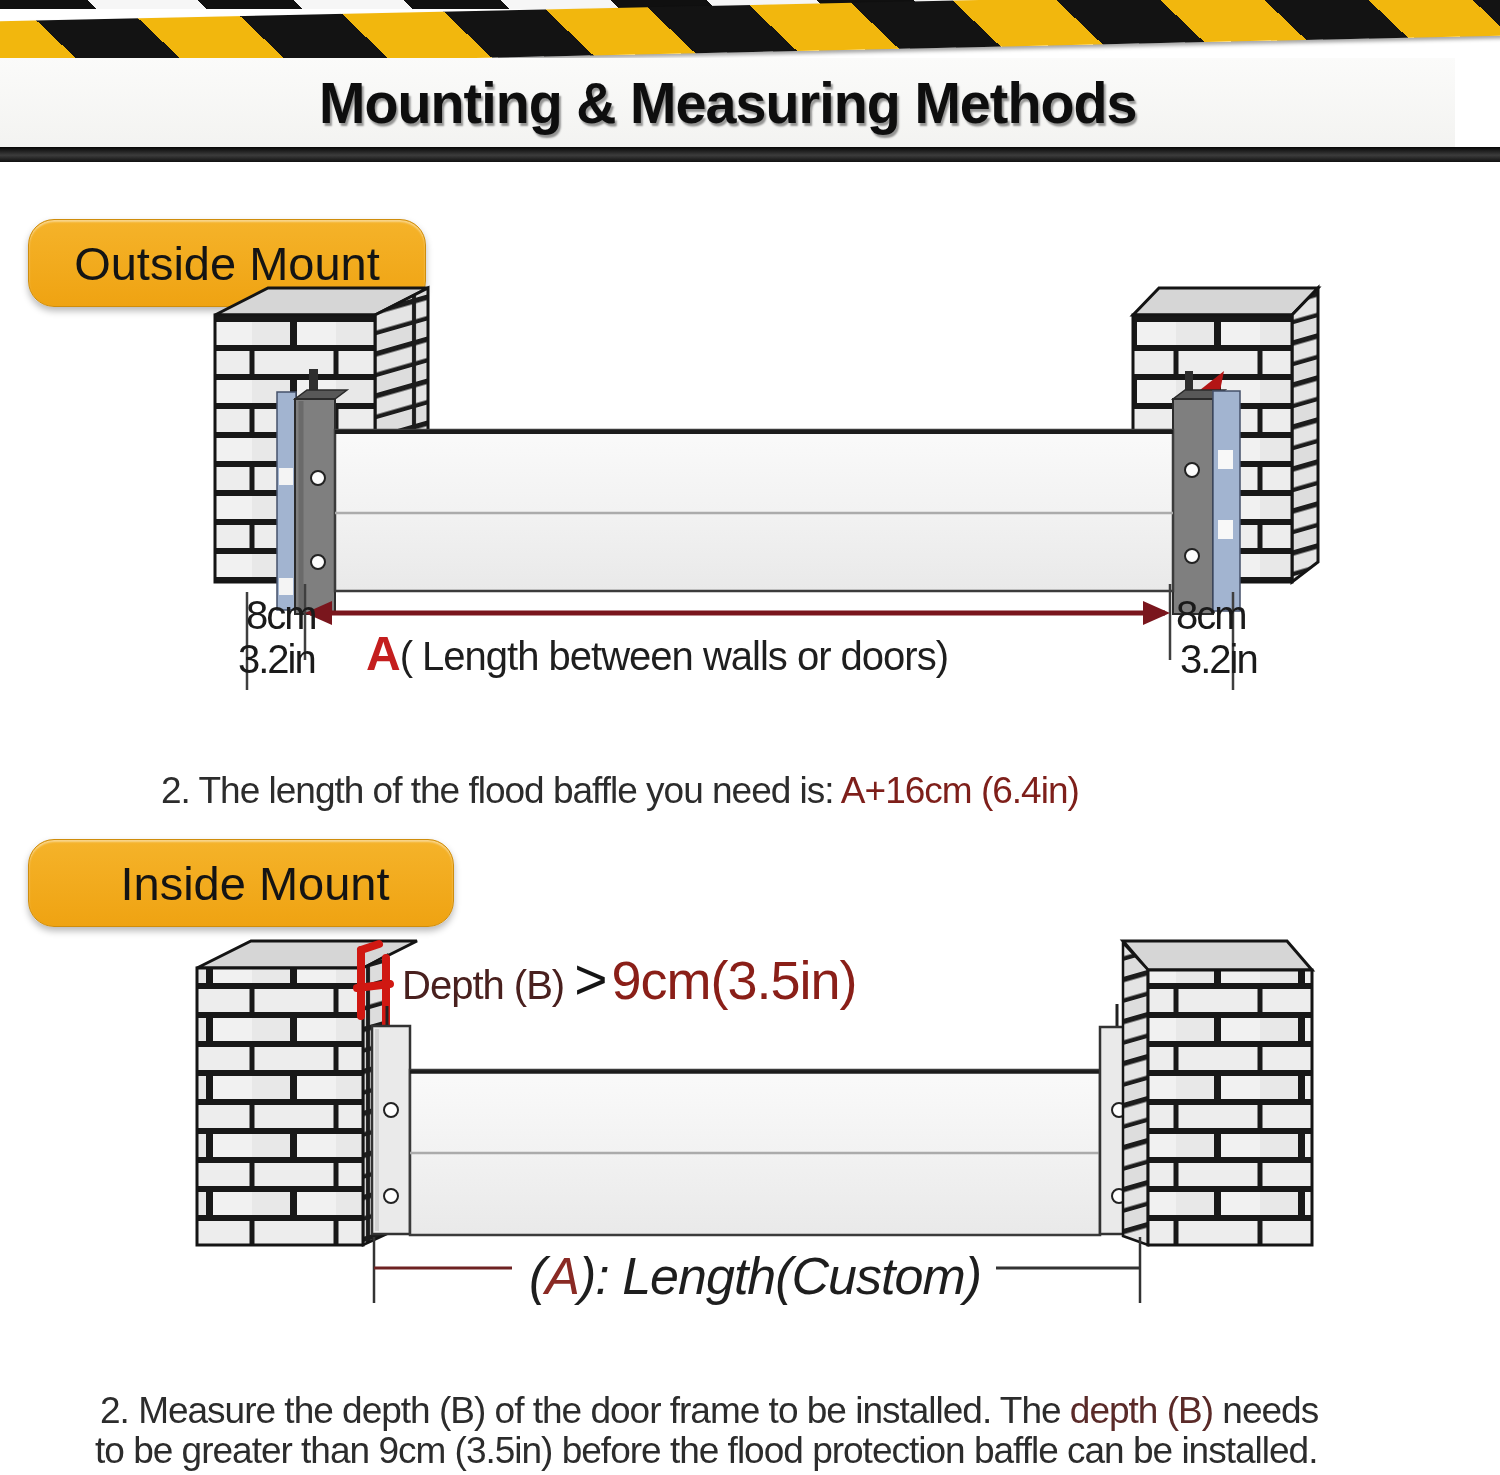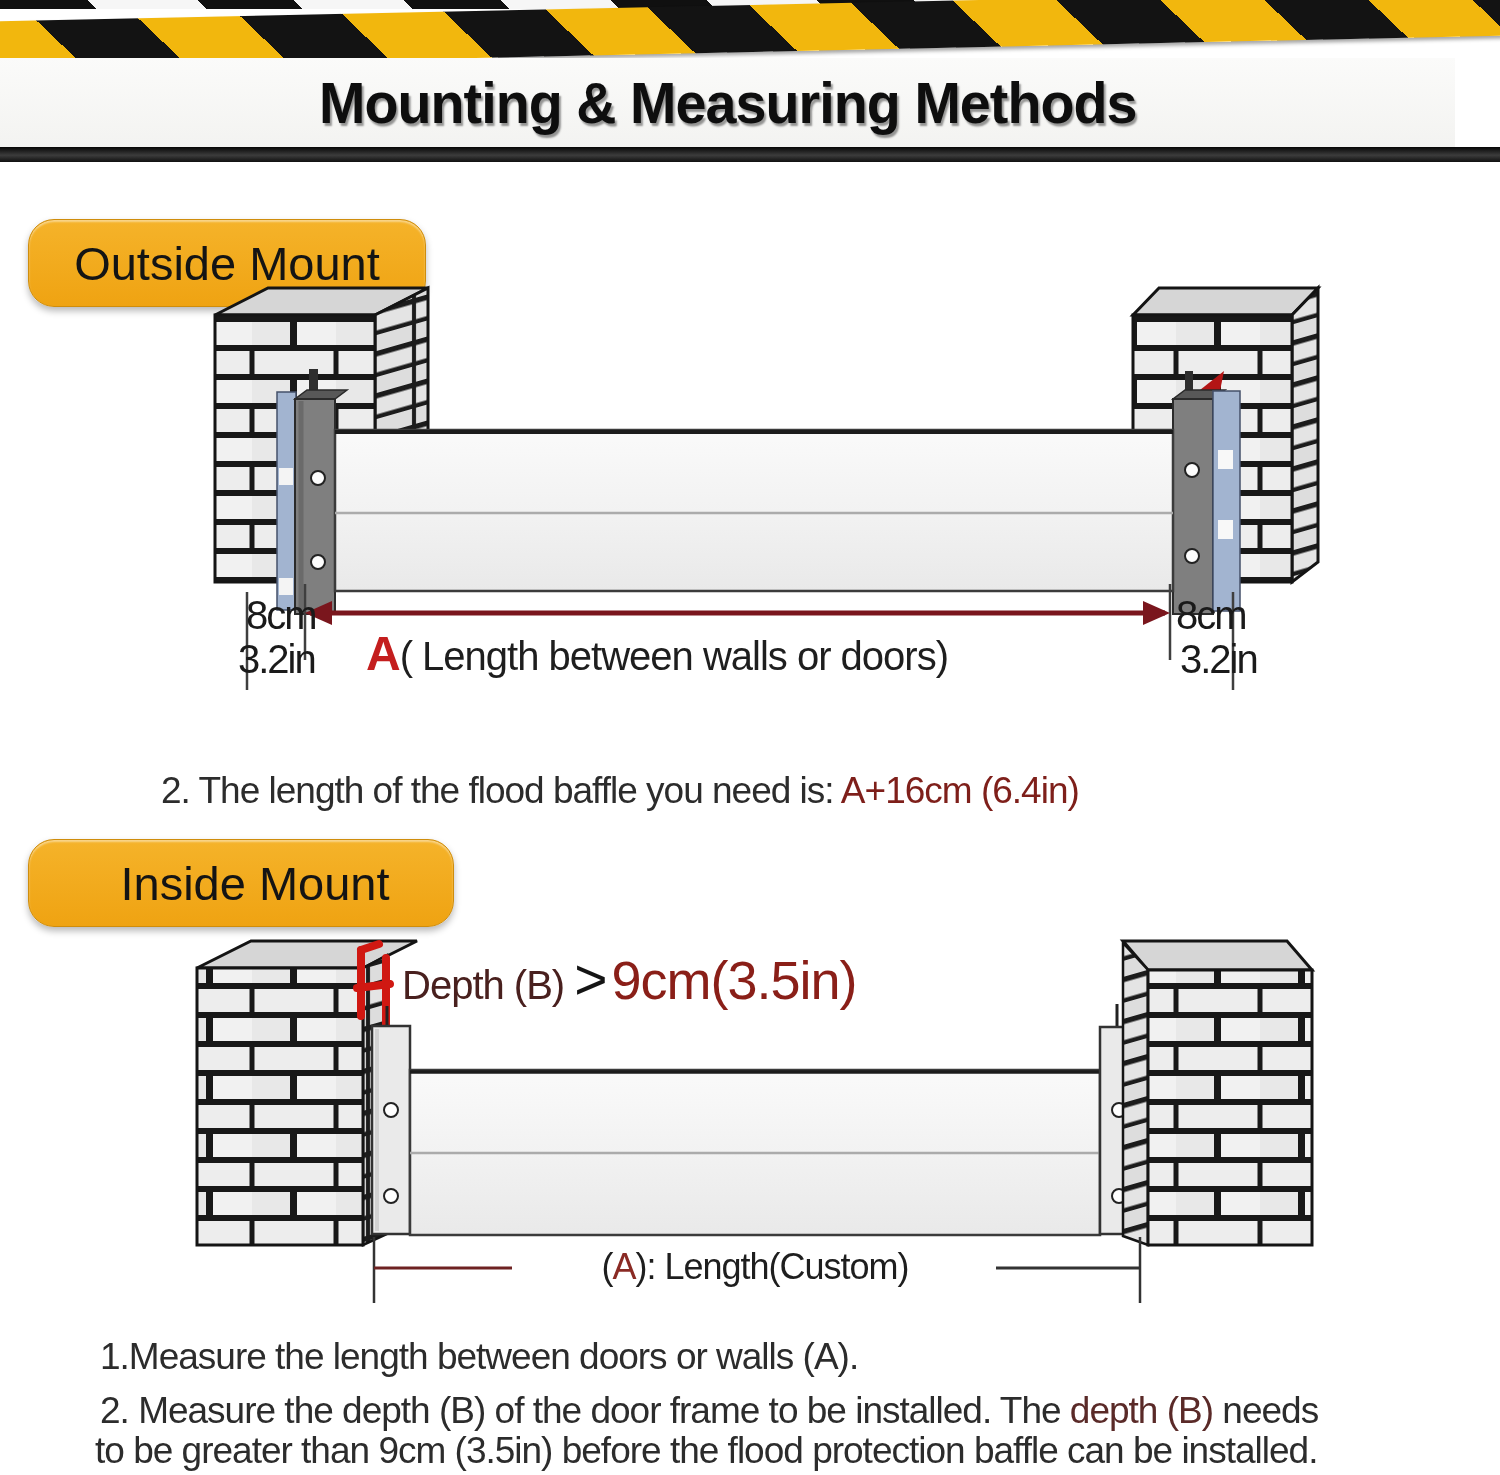--- a/index.html
+++ b/index.html
@@ -37,21 +37,21 @@
   .dim-a{display:flex;align-items:baseline;}
   .dim-a .a-red{font-size:48px;font-weight:bold;color:#c41e1e;letter-spacing:-1px;}
   .dim-a .a-rest{font-size:40px;letter-spacing:-1px;color:#1e1e1e;}
   .instr{font-size:37px;letter-spacing:-1px;color:#2c2c2c;}
   .maroon{color:#5a2a28;}
   .formula-red{color:#7e1f1a;}
   .depth-anno{display:flex;align-items:baseline;}
   .depth-label{font-size:40px;letter-spacing:-1px;color:#49201e;}
   .depth-gt{font-size:57px;color:#141414;margin:0 4px 0 10px;font-weight:400;}
   .depth-value{font-size:54px;letter-spacing:-1px;color:#8a1f18;text-align:center;}
-  .inside-dim{width:470px;text-align:center;font-size:36px;letter-spacing:-1px;color:#1e1e1e;}
+  .inside-dim{width:470px;text-align:center;font-size:52px;letter-spacing:-1px;color:#1e1e1e;font-style:italic;}
   .inside-dim .a-letter{color:#8a2a24;}
 </style>
 </head>
 <body>
 
 <div class="canvas">
 
   <div class="hazard-wrap">
     <div class="hazard-top"></div>
     <div class="hazard-tape"></div>
@@ -207,19 +207,18 @@
   <div class="lbl depth-anno" style="left:402px;top:946px;">
     <span class="depth-label">Depth (B)</span>
     <span class="depth-gt">&gt;</span>
     <span class="depth-value">9cm(3.5in)</span>
   </div>
 
   <div class="lbl inside-dim" style="left:520px;top:1246px;">
     <span>(</span><span class="a-letter">A</span><span>): Length(Custom)</span>
   </div>
 
-  <div class="lbl instr" style="left:100px;top:1336px;">1.Measure the length between doors or walls (A).</div>
   <div class="lbl instr" style="left:100px;top:1390px;">
     <span>2. Measure the depth (B) of the door frame to be installed. The </span><span class="maroon">depth (B)</span><span> needs</span>
   </div>
   <div class="lbl instr" style="left:95px;top:1430px;">to be greater than 9cm (3.5in) before the flood protection baffle can be installed.</div>
 
 </div>
 
 </body></html>

